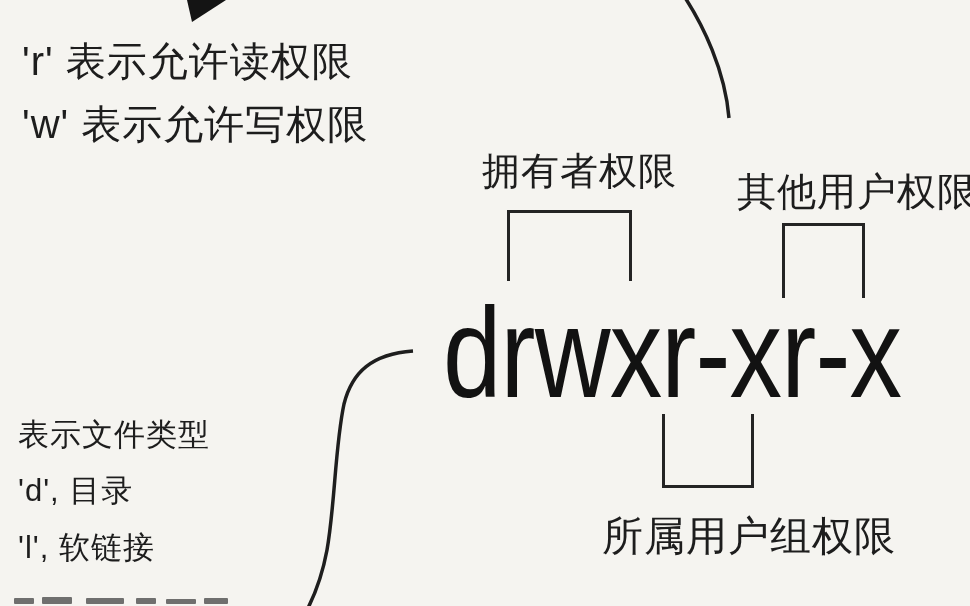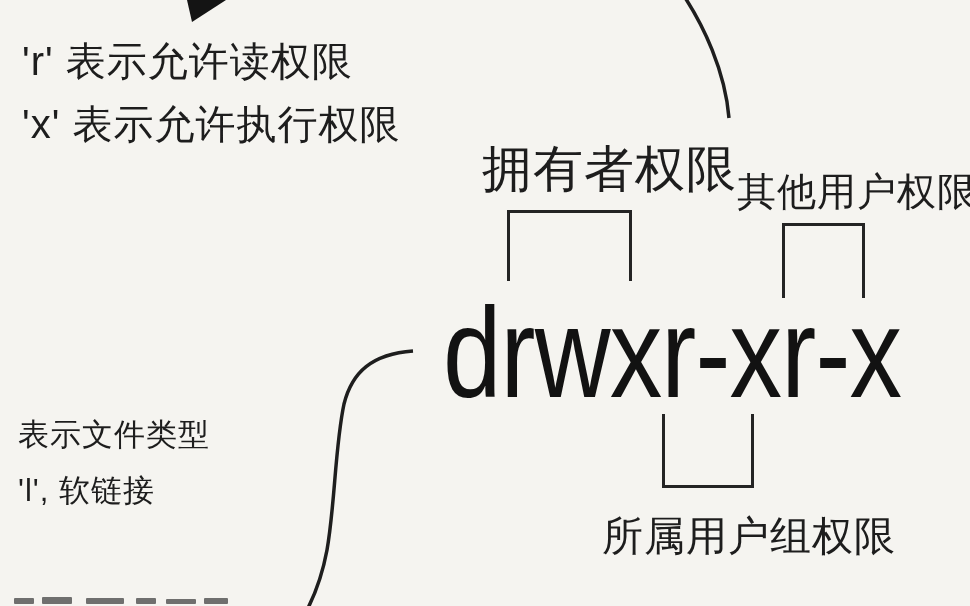--- a/index.html
+++ b/index.html
@@ -17,21 +17,21 @@
     font-size:40px;line-height:1.08;letter-spacing:1px;
     margin:0 0 20px 0;white-space:nowrap;color:#1d1d1d;
   }
   .rwx-notes{left:22px;top:40px;}
   .filetype-notes{left:18px;top:418px;}
   .filetype-notes .note-line{font-size:31px;margin-bottom:23px;}
   .bracket-label{
     position:absolute;white-space:nowrap;color:#1d1d1d;
     letter-spacing:1px;line-height:1;
   }
-  .label-owner{left:482px;top:144px;font-size:50px;}
+  .label-owner{left:482px;top:152px;font-size:38px;}
   .label-others{left:737px;top:172px;font-size:39px;}
   .label-group{left:602px;top:516px;font-size:41px;}
   .perm-string{
     position:absolute;left:443px;top:289px;
     font-size:128px;line-height:1;font-weight:400;color:#121212;
     letter-spacing:-1px;white-space:nowrap;
     transform:scaleX(0.82);transform-origin:left top;
   }
 </style>
 </head>
@@ -58,27 +58,28 @@
       <rect x="42" y="597" width="30" height="7" rx="1"></rect>
       <rect x="86" y="598" width="38" height="6" rx="1"></rect>
       <rect x="136" y="598" width="20" height="6" rx="1"></rect>
       <rect x="166" y="599" width="30" height="5" rx="1"></rect>
       <rect x="204" y="598" width="24" height="6" rx="1"></rect>
     </g>
   </svg>
 
   <div class="note-block rwx-notes">
     <div class="note-line">'r' 表示允许读权限</div>
-    <div class="note-line">'x' 表示允许执行权限</div>
+    <div class="note-line">'w' 表示允许写权限</div>
   </div>
 
   <div class="bracket-label label-owner">拥有者权限</div>
   <div class="bracket-label label-others">其他用户权限</div>
   <div class="bracket-label label-group">所属用户组权限</div>
 
   <div class="perm-string">drwxr-xr-x</div>
 
   <div class="note-block filetype-notes">
     <div class="note-line">表示文件类型</div>
+    <div class="note-line">'d', 目录</div>
     <div class="note-line">'l', 软链接</div>
   </div>
 
 </div>
 
 </body></html>

